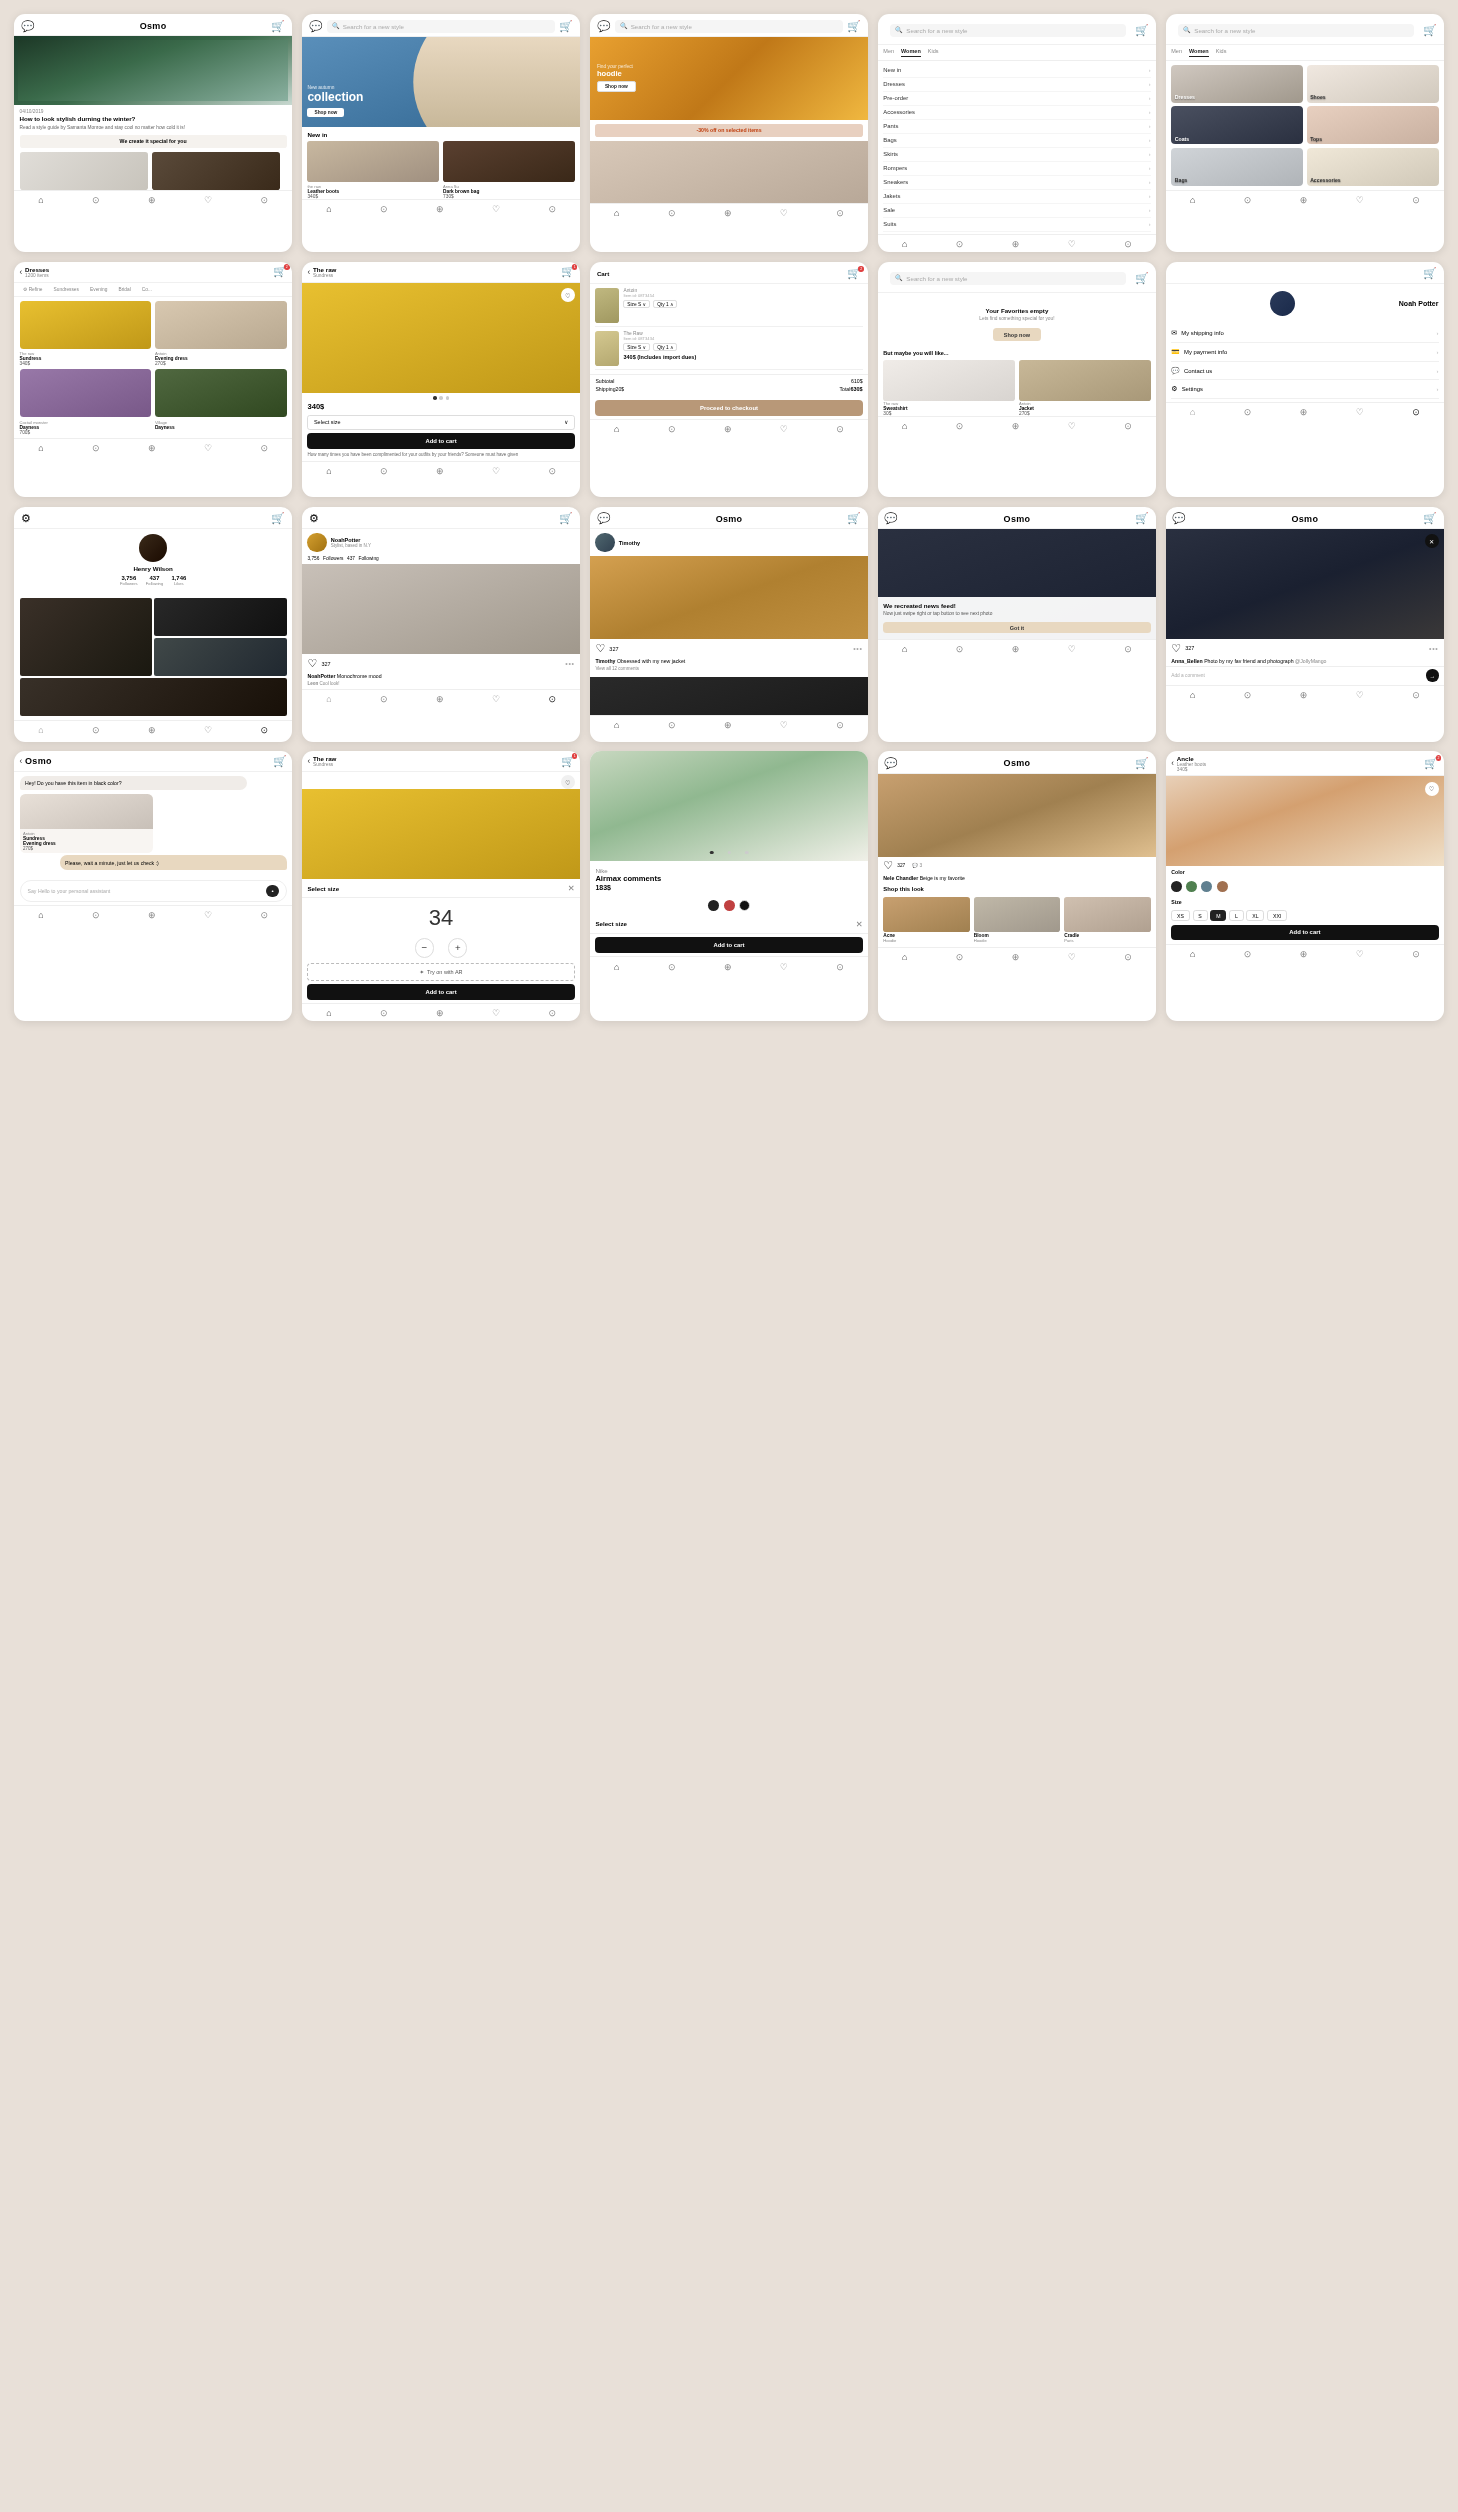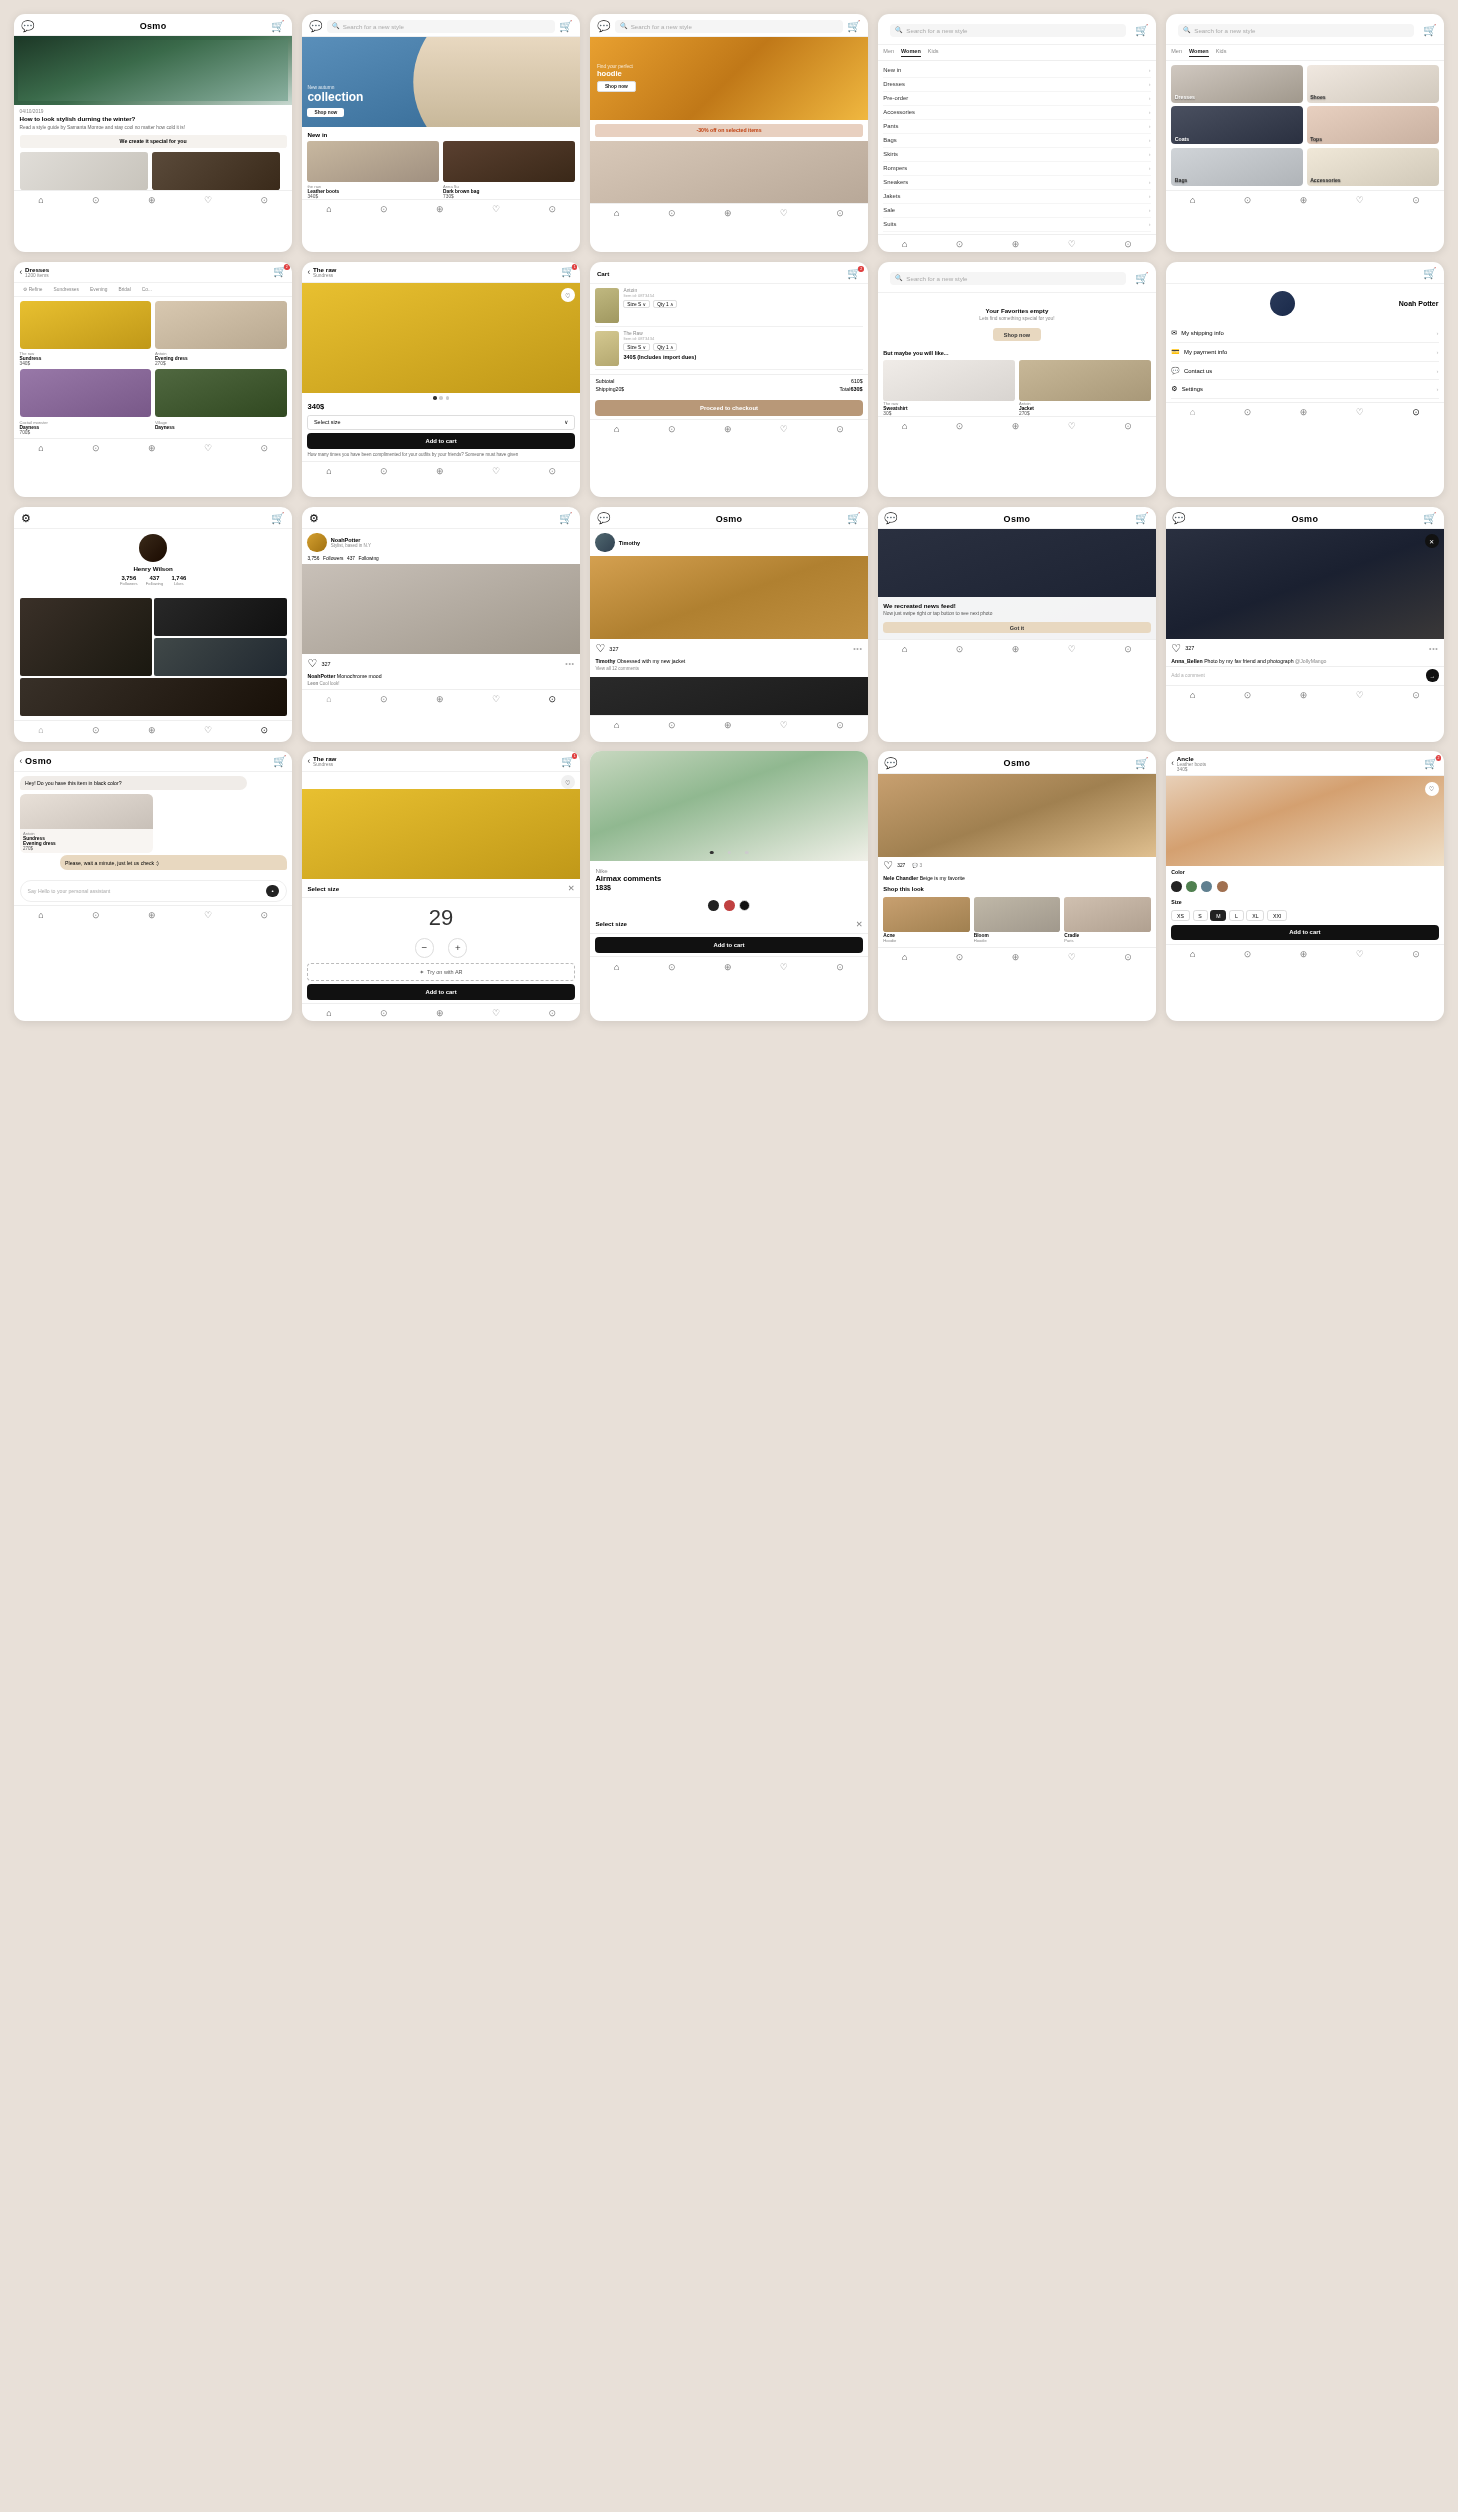--- a/index.html
+++ b/index.html
@@ -1057,21 +1057,21 @@
       <div style="margin-left:auto;position:relative;">
         <span>🛒</span><span class="badge-dot">1</span>
       </div>
     </div>
     <div class="wishlist-btn" style="position:relative;top:0;right:0;margin:2.8px 5.5px 0 auto;width:14px;height:14px;background:#f0f0f0;border-radius:50%;display:flex;align-items:center;justify-content:center;">♡</div>
     <div style="width:100%;height:90px;background:linear-gradient(160deg,#e8c030 0%,#c09818 100%);"></div>
     <div class="sheet-header">
       <span class="sheet-title">Select size</span>
       <span class="sheet-close">✕</span>
     </div>
-    <div class="size-display">29</div>
+    <div class="size-display">34</div>
     <div class="size-controls">
       <div class="size-btn">−</div>
       <div class="size-btn">+</div>
     </div>
     <div class="ar-btn">
       <span>✦</span>
       <span>Try on with AR</span>
     </div>
     <div class="add-to-cart-btn">Add to cart</div>
     <div class="bottom-nav">

